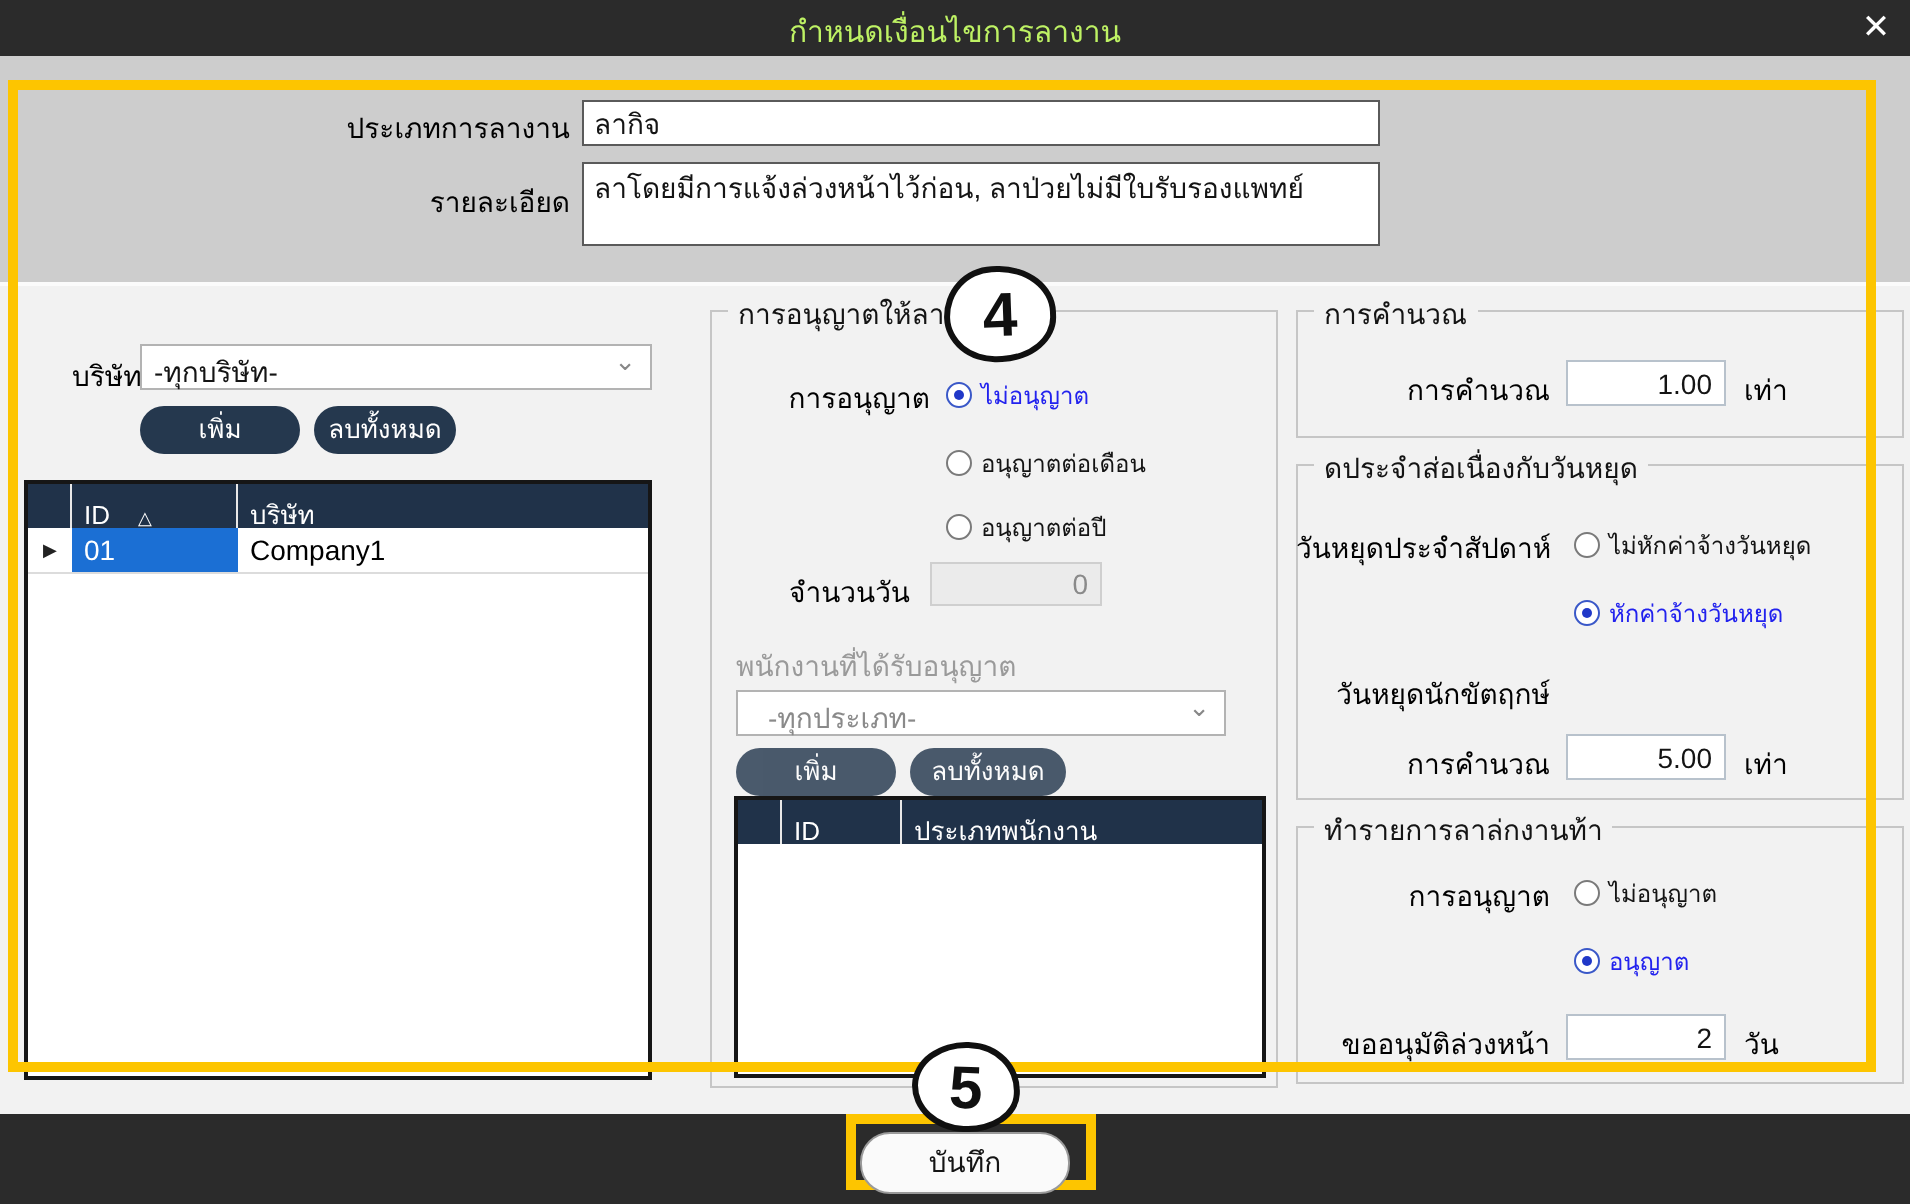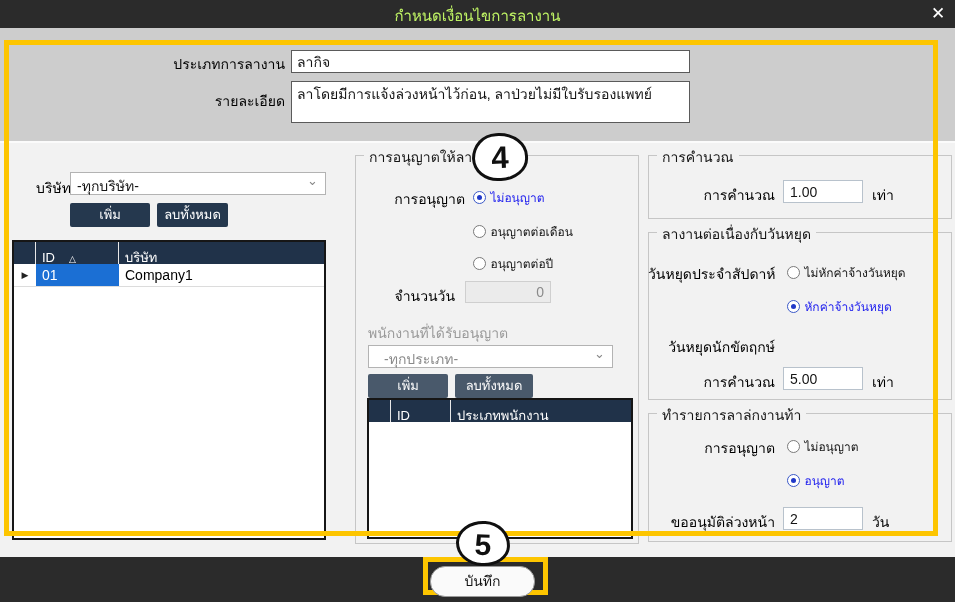--- a/index.html
+++ b/index.html
@@ -6,26 +6,26 @@
   body{font-family:"Liberation Sans","DejaVu Sans",sans-serif;background:#e0e0e0;}
   #app{position:relative;width:955px;height:602px;background:#f2f2f2;overflow:hidden;}
   .abs{position:absolute;}
   .titlebar{left:0;top:0;width:955px;height:28px;background:#2b2b2b;color:#fff;}
   .titlebar .title{left:0;top:4px;width:955px;text-align:center;font-size:15px;color:#bef264;}
   .close{right:6px;top:3px;width:22px;height:22px;color:#fff;font-size:17px;text-align:center;line-height:22px;cursor:pointer;}
   .topsec{left:0;top:28px;width:955px;height:113px;background:#cdcdcd;border-bottom:2px solid #fbfbfb;}
   .lbl{font-size:14px;color:#000000;white-space:nowrap;}
   .lbl-r{text-align:right;}
   .input{background:#fff;border:1px solid #5a5a5a;font-size:14px;color:#141414;padding:1px 5px;box-sizing:border-box;font-family:inherit;}
-  .input-lt{background:#fff;border:1px solid #b8c2cc;font-size:14px;color:#141414;text-align:left;padding:1px 6px;box-sizing:border-box;font-family:inherit;}
+  .input-lt{background:#fff;border:1px solid #b8c2cc;font-size:14px;color:#141414;text-align:right;padding:1px 6px;box-sizing:border-box;font-family:inherit;}
   .input-dis{background:#ebebeb;border:1px solid #cfcfcf;color:#8a8a8a;text-align:right;font-size:14px;padding:1px 6px;box-sizing:border-box;}
   .select{background:#fff;border:1px solid #b3b3b3;font-size:14px;color:#141414;padding:2px 6px;box-sizing:border-box;}
   .select .chev{position:absolute;right:7px;top:0px;color:#888;font-size:13px;}
   .select-dis{color:#8a8a8a;}
-  .pill{background:#25384e;color:#fff;border-radius:2px;font-size:13px;text-align:center;line-height:23px;height:24px;cursor:pointer;}
+  .pill{background:#25384e;color:#fff;border-radius:12px;font-size:13px;text-align:center;line-height:23px;height:24px;cursor:pointer;}
   .pill-dim{opacity:0.82;}
   .gbox{border:1px solid #c6c6c6;background:transparent;}
   .gtitle{position:absolute;top:-10px;left:8px;background:#f2f2f2;padding:0 5px;font-size:14px;color:#141414;white-space:nowrap;}
   .tbl{background:#fff;border:2px solid #161616;box-sizing:border-box;}
   .thead{display:flex;background:#203249;color:#fff;height:22px;font-size:13px;align-items:center;}
   .th{height:22px;line-height:32px;box-sizing:border-box;border-right:1px solid #e8e8e8;padding-left:6px;overflow:hidden;white-space:nowrap;}
   .trow{display:flex;height:22px;font-size:14px;align-items:center;border-bottom:1px solid #dcdcdc;}
   .td{height:22px;line-height:22px;box-sizing:border-box;padding-left:6px;overflow:hidden;white-space:nowrap;}
   .td-sel{background:#1b6fd4;color:#fff;}
   .marker{color:#222;font-size:9px;text-align:center;padding-left:0;}
@@ -115,21 +115,21 @@
   </div>
 
   <div class="abs gbox" style="left:648px;top:155px;width:302px;height:62px;">
     <div class="gtitle">การคำนวณ</div>
   </div>
   <div class="abs lbl lbl-r" style="left:660px;top:184px;width:115px;">การคำนวณ</div>
   <input class="abs input-lt" style="left: 783px; top: 180px; width: 80px; height: 23px;" value="1.00">
   <div class="abs lbl" style="left:872px;top:184px;">เท่า</div>
 
   <div class="abs gbox" style="left:648px;top:232px;width:302px;height:166px;">
-    <div class="gtitle">ลางานต่อเนื่องกับวันหยุด</div>
+    <div class="gtitle">ดประจำส่อเนื่องกับวันหยุด</div>
   </div>
   <div class="abs lbl lbl-r" style="left:648px;top:263px;width:127px;">วันหยุดประจำสัปดาห์</div>
   <div class="abs" style="left:787px;top:263px;">
     <span class="radio"></span>
     <span class="rlbl">ไม่หักค่าจ้างวันหยุด</span>
   </div>
   <div class="abs" style="left:787px;top:297px;">
     <span class="radio sel"></span>
     <span class="rlbl blue">หักค่าจ้างวันหยุด</span>
   </div>

